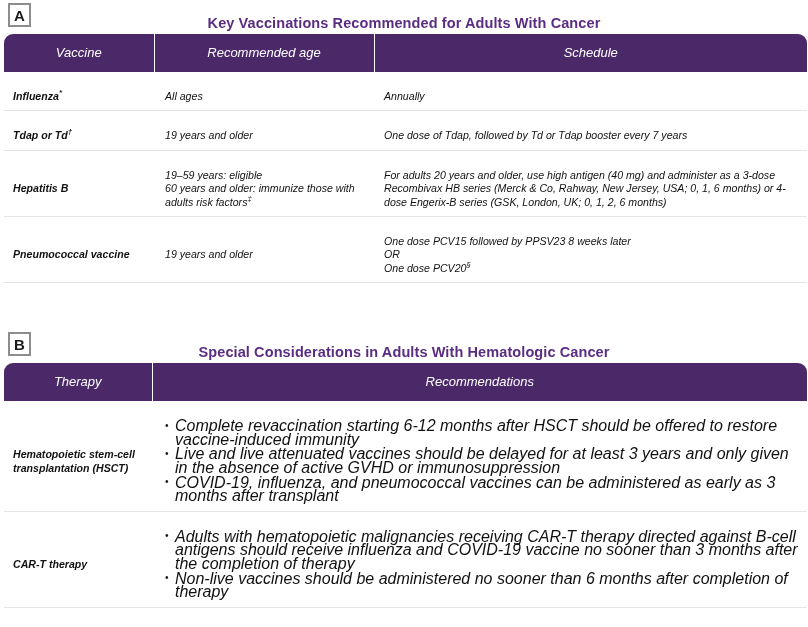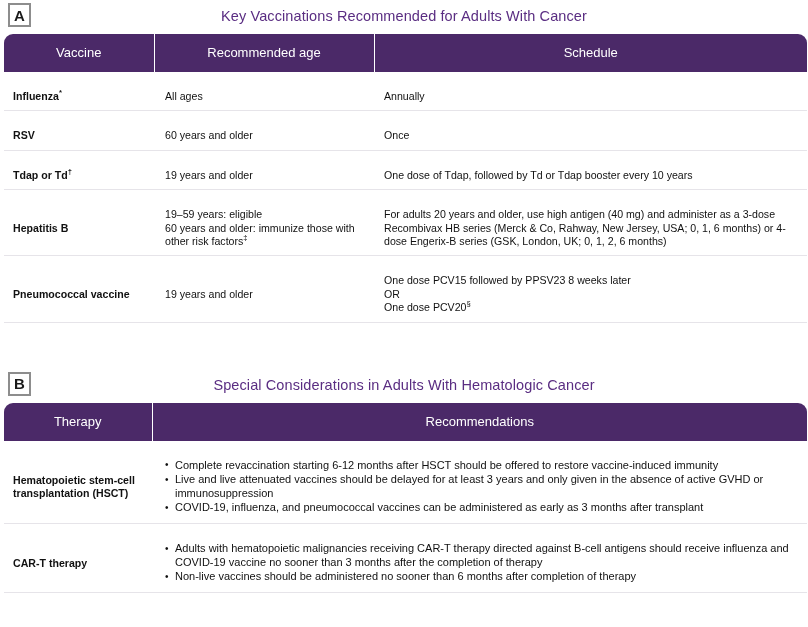--- a/index.html
+++ b/index.html
@@ -42,33 +42,34 @@
     color: #1a1a1a;
     display: flex;
     align-items: center;
     justify-content: center;
     letter-spacing: 0;
     background: #ffffff;
   }
   .panel-title {
     text-align: center;
     font-size: 14.5px;
-    font-weight: normal;
+    font-weight: bold;
     color: #5a2d82;
     line-height: 30px;
-    padding-top: 1px;
+    padding-top: 8px;
     letter-spacing: 0.1px;
   }
 
   
   .tbl {
     width: 803px;
     margin: 0 10px 0 4px;
     border-collapse: collapse;
     table-layout: fixed;
+    font-style: italic;
   }
   .thead-row th {
     background: #4b2968;
     color: #ffffff;
     font-size: 13px;
     font-weight: normal;
     text-align: center;
     padding: 11px 4px 12px 4px;
     vertical-align: middle;
   }
@@ -112,21 +113,21 @@
   
   ul.bul {
     margin: 0;
     padding: 0 0 0 13px;
     list-style: none;
   }
   ul.bul li {
     position: relative;
     padding-left: 10px;
     margin: 0 0 1px 0;
-    font-size: 11px;
+    font-size: 16px;
     line-height: 13.6px;
   }
   ul.bul li:before {
     content: "\2022";
     position: absolute;
     left: 0;
     top: -0.5px;
     font-size: 10px;
     color: #111111;
   }
@@ -157,39 +158,34 @@
         </tr>
       </thead>
       <tbody>
 
         <tr>
           <td class="c1"><span>Influenza</span><sup>*</sup></td>
           <td class="c2">All ages</td>
           <td class="c3">Annually</td>
         </tr>
 
-        <tr>
-          <td class="c1">RSV</td>
-          <td class="c2">60 years and older</td>
-          <td class="c3">Once</td>
-        </tr>
 
 
         <tr>
           <td class="c1"><span>Tdap or Td</span><sup>†</sup></td>
           <td class="c2">19 years and older</td>
-          <td class="c3">One dose of Tdap, followed by Td or Tdap booster every 10 years</td>
+          <td class="c3">One dose of Tdap, followed by Td or Tdap booster every 7 years</td>
         </tr>
 
         <tr>
           <td class="c1">Hepatitis B</td>
           <td class="c2">
             <span>19–59 years: eligible</span><br>
             <span>60 years and older: immunize those with</span><br>
-            <span>other risk factors</span><sup>‡</sup>
+            <span>adults risk factors</span><sup>‡</sup>
           </td>
           <td class="c3">For adults 20 years and older, use high antigen (40 mg) and administer as a 3-dose Recombivax HB series (Merck &amp; Co, Rahway, New Jersey, USA; 0, 1, 6 months) or 4-dose Engerix-B series (GSK, London, UK; 0, 1, 2, 6 months)</td>
         </tr>
 
 
         <tr>
           <td class="c1">Pneumococcal vaccine</td>
           <td class="c2">19 years and older</td>
           <td class="c3">
             <span>One dose PCV15 followed by PPSV23 8 weeks later</span><br>

